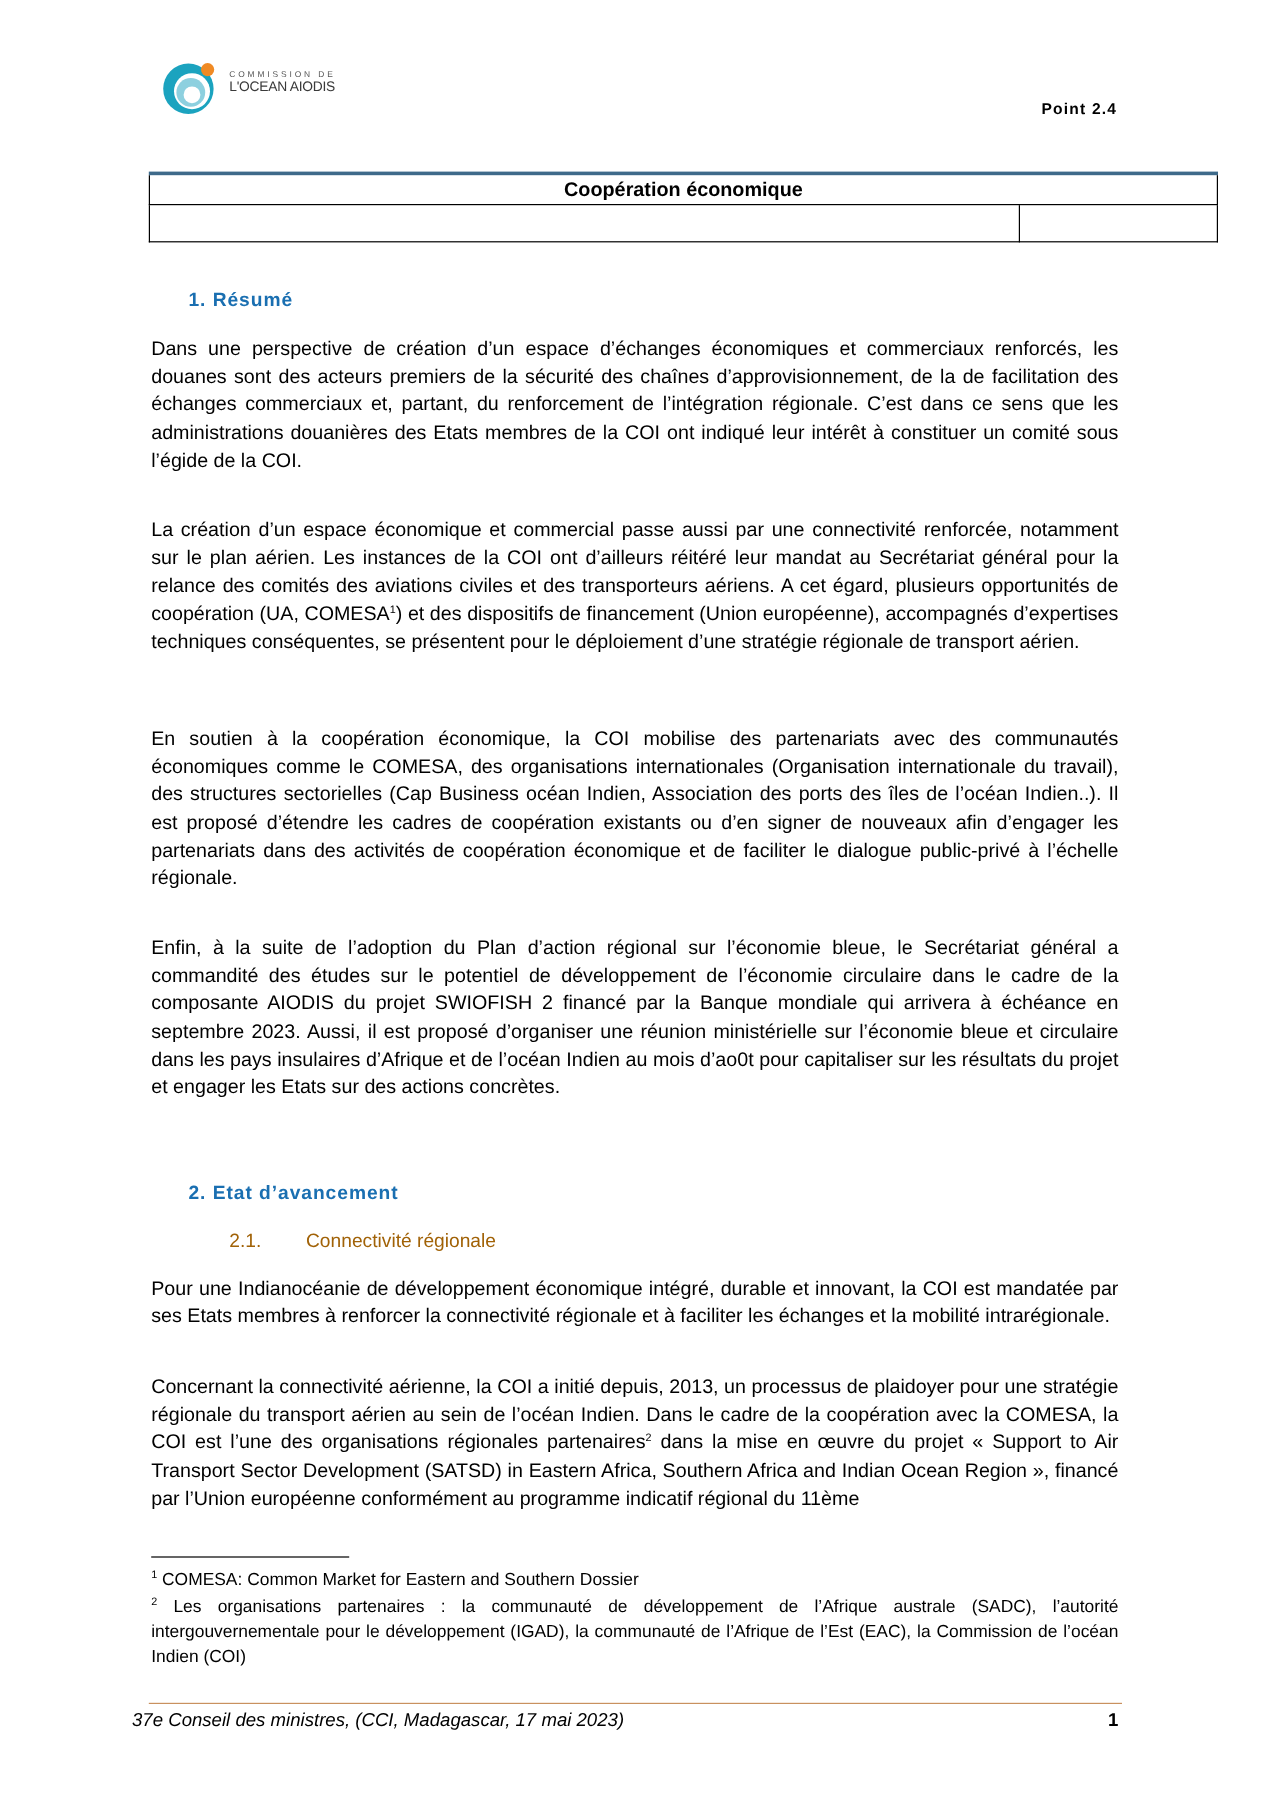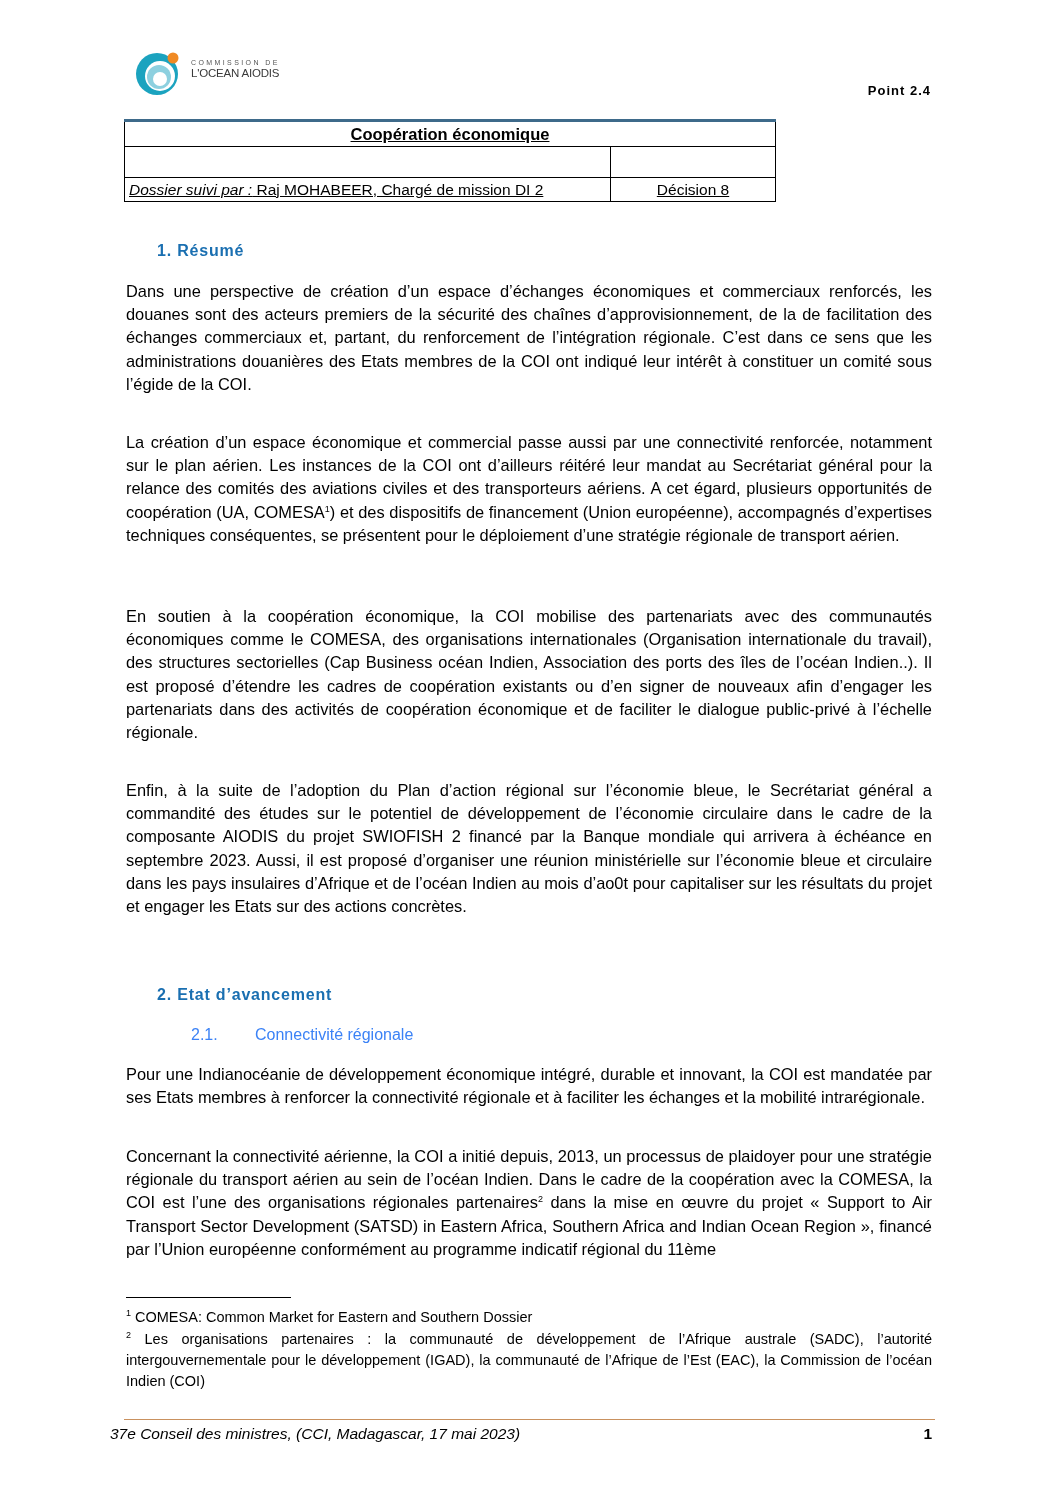--- a/index.html
+++ b/index.html
@@ -3,27 +3,27 @@
 <meta charset="utf-8">
 <style>
   html, body { margin: 0; padding: 0; background: #ffffff; }
   body { width: 1058px; height: 1497px; position: relative; overflow: hidden;
          font-family: "Liberation Sans", sans-serif; color: #000; }
   .logo { position: absolute; left: 133px; top: 46px; width: 160px; height: 52px; }
   .logo svg { position: absolute; left: 0; top: 0; }
   .logo .t1 { position: absolute; left: 58px; top: 13px; font-size: 7px; letter-spacing: 2.4px; color: #555; }
   .logo .t2 { position: absolute; left: 58px; top: 21px; font-size: 11.5px; color: #3a3a3a; letter-spacing: -0.2px; }
   .point { position: absolute; right: 127px; top: 83px; font-weight: bold; font-size: 13px; letter-spacing: 1px; }
-  table.hdr { position: absolute; left: 124px; top: 119px; width: 652px; border-collapse: collapse; font-size: 15.5px; text-decoration: underline; }
+  table.hdr { position: absolute; left: 124px; top: 143px; width: 891px; border-collapse: collapse; font-size: 15.5px; }
   table.hdr td { border: 1.3px solid #000; padding: 0 4px; height: 23px; }
   table.hdr tr.first td { border-top: 3px solid #3e6a8a; height: 24px; font-weight: bold; text-align: center; font-size: 16.5px; }
   table.hdr tr.empty td { height: 30px; }
   table.hdr td.right { width: 156px; text-align: center; }
   .h1 { position: absolute; left: 157px; font-weight: bold; font-size: 16px; color: #1a6fb1; letter-spacing: 0.8px; }
-  .h2 { position: absolute; left: 191px; font-size: 16px; color: #3b82f6; }
+  .h2 { position: absolute; left: 191px; font-size: 16px; color: #a16207; }
   .h2 .num { display: inline-block; width: 64px; }
   .para { position: absolute; left: 126px; width: 806px; font-size: 16.4px; line-height: 23.2px; text-align: justify; }
   sup { font-size: 9px; line-height: 0; }
   .fnline { position: absolute; left: 126px; top: 1297px; width: 165px; border-top: 1.3px solid #000; }
   .fn { position: absolute; left: 126px; width: 806px; font-size: 14.5px; line-height: 21px; text-align: justify; }
   .footline { position: absolute; left: 124px; top: 1419px; width: 811px; border-top: 1.2px solid #c9915e; }
   .foot { position: absolute; left: 110px; top: 1425px; font-style: italic; font-size: 15.5px; }
   .pnum { position: absolute; right: 126px; top: 1425px; font-size: 15.5px; font-weight: bold; }
 </style>
 </head>
@@ -45,24 +45,20 @@
 
 <table class="hdr">
   <tbody>
       <tr class="first">
     <td colspan="2">Coopération économique</td>
   </tr>
   <tr class="empty">
     <td></td>
     <td class="right"></td>
   </tr>
-  <tr>
-    <td><i>Dossier suivi par :</i><span> Raj MOHABEER, Chargé de mission DI 2</span></td>
-    <td class="right">Décision 8</td>
-  </tr>
 </tbody>
   </table>
 
 <div class="h1" style="top:242px">1. Résumé</div>
 
 <div class="para" style="top:280px">Dans une perspective de création d’un espace d’échanges économiques et commerciaux renforcés, les douanes sont des acteurs premiers de la sécurité des chaînes d’approvisionnement, de la de facilitation des échanges commerciaux et, partant, du renforcement de l’intégration régionale. C’est dans ce sens que les administrations douanières des Etats membres de la COI ont indiqué leur intérêt à constituer un comité sous l’égide de la COI.</div>
 
 <div class="para" style="top:431px"><span>La création d’un espace économique et commercial passe aussi par une connectivité renforcée, notamment sur le plan aérien. Les instances de la COI ont d’ailleurs réitéré leur mandat au Secrétariat général pour la relance des comités des aviations civiles et des transporteurs aériens. A cet égard, plusieurs opportunités de coopération (UA, COMESA</span><sup>1</sup><span>) et des dispositifs de financement (Union européenne), accompagnés d’expertises techniques conséquentes, se présentent pour le déploiement d’une stratégie régionale de transport aérien.</span></div>
 
 <div class="para" style="top:605px">En soutien à la coopération économique, la COI mobilise des partenariats avec des communautés économiques comme le COMESA, des organisations internationales (Organisation internationale du travail), des structures sectorielles (Cap Business océan Indien, Association des ports des îles de l’océan Indien..). Il est proposé d’étendre les cadres de coopération existants ou d’en signer de nouveaux afin d’engager les partenariats dans des activités de coopération économique et de faciliter le dialogue public-privé à l’échelle régionale.</div>

